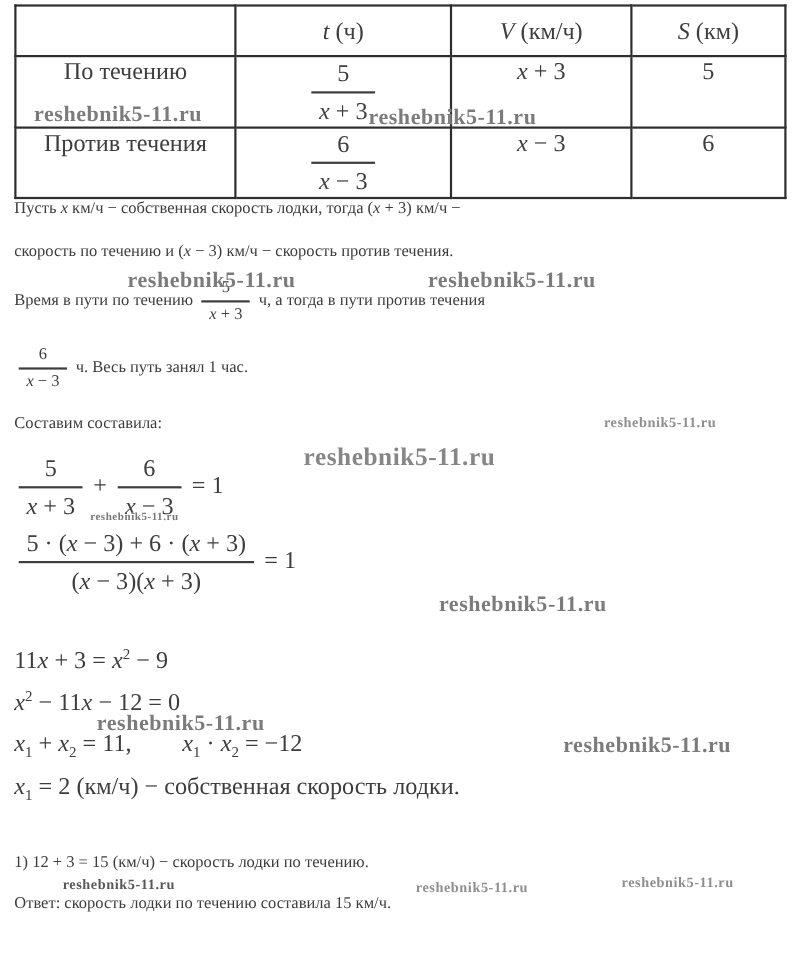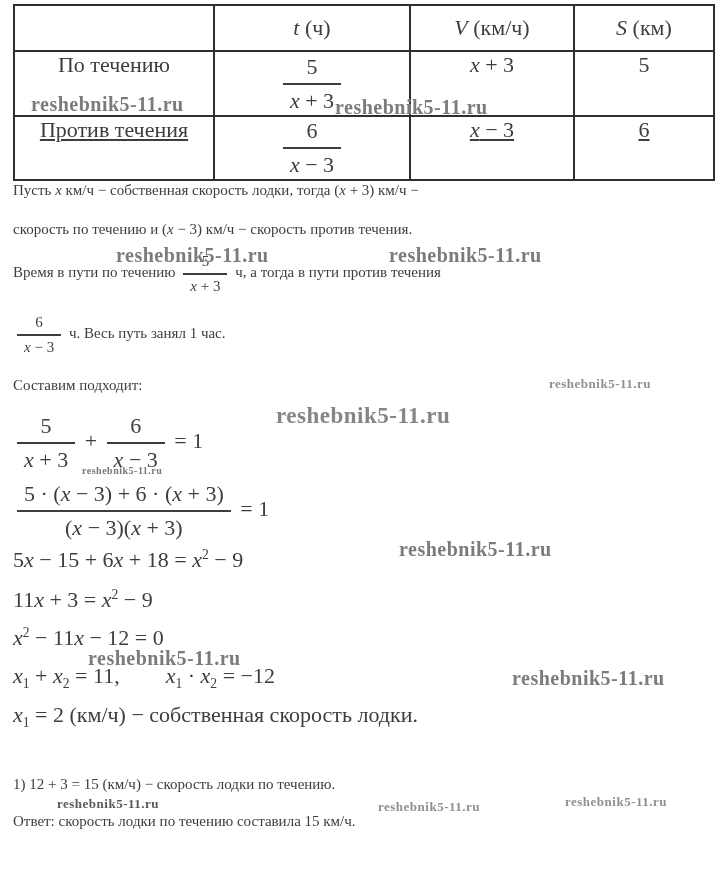--- a/index.html
+++ b/index.html
@@ -11,21 +11,21 @@
   table.data-table {
     position:absolute; left:13px; top:4px; width:700px;
     border-collapse:collapse; table-layout:fixed;
   }
   table.data-table th, table.data-table td {
     border:2px solid #2e2e2e; padding:0; font-weight:normal;
     font-size:22px; text-align:center; overflow:hidden;
   }
   tr.hdr-row   { height:46px; }
   tr.body-row1 { height:65px;margin-top:21px; }
-  tr.body-row2 { height:63px;text-decoration:underline; }
+  tr.body-row2 { height:63px; }
   td.lbl, td.val { vertical-align:top; padding-top:7px; }
   td.frc { vertical-align:middle; }
   
   .ln { position:absolute; left:13px; font-size:15px; white-space:nowrap; }
   .eq { font-size:22px; }
   .var { font-style:italic; }
   sup { font-size:0.62em; }
   sub { font-size:0.62em; }
   .gap { display:inline-block; width:46px; }
   
@@ -76,24 +76,23 @@
       <td class="val"><span class="var">x</span><span> − 3</span></td>
       <td class="val"><span>6</span></td>
     </tr>
   </tbody>
     </table>
 
   <div class="ln" style="top:182px"><span>Пусть </span><span class="var">x</span><span> км/ч − собственная скорость лодки, тогда (</span><span class="var">x</span><span> + 3) км/ч −</span></div>
   <div class="ln" style="top:221px"><span>скорость по течению и (</span><span class="var">x</span><span> − 3) км/ч − скорость против течения.</span></div>
   <div class="ln" style="top:252px"><span>Время в пути по течению </span><span class="frac"><span class="fnum"><span>5</span></span><span class="fden"><span class="var">x</span><span> + 3</span></span></span><span> ч, а тогда в пути против течения</span></div>
   <div class="ln" style="top:313px"><span class="frac"><span class="fnum"><span>6</span></span><span class="fden"><span class="var">x</span><span> − 3</span></span></span><span> ч. Весь путь занял 1 час.</span></div>
-  <div class="ln" style="top:377px"><span>Составим подходит:</span></div>
+  <div class="ln" style="top:377px"><span>Составим составила:</span></div>
   <div class="ln eq" style="top:412px"><span class="frac"><span class="fnum"><span>5</span></span><span class="fden"><span class="var">x</span><span> + 3</span></span></span><span> + </span><span class="frac"><span class="fnum"><span>6</span></span><span class="fden"><span class="var">x</span><span> − 3</span></span></span><span> = 1</span></div>
   <div class="ln eq" style="top:480px"><span class="frac"><span class="fnum"><span>5 · (</span><span class="var">x</span><span> − 3) + 6 · (</span><span class="var">x</span><span> + 3)</span></span><span class="fden"><span>(</span><span class="var">x</span><span> − 3)(</span><span class="var">x</span><span> + 3)</span></span></span><span> = 1</span></div>
-  <div class="ln eq" style="top:547px"><span>5</span><span class="var">x</span><span> − 15 + 6</span><span class="var">x</span><span> + 18 = </span><span class="var">x</span><sup>2</sup><span> − 9</span></div>
   <div class="ln eq" style="top:587px"><span>11</span><span class="var">x</span><span> + 3 = </span><span class="var">x</span><sup>2</sup><span> − 9</span></div>
   <div class="ln eq" style="top:625px"><span class="var">x</span><sup>2</sup><span> − 11</span><span class="var">x</span><span> − 12 = 0</span></div>
   <div class="ln eq" style="top:663px"><span class="var">x</span><sub>1</sub><span> + </span><span class="var">x</span><sub>2</sub><span> = 11,</span><span class="gap"></span><span class="var">x</span><sub>1</sub><span> · </span><span class="var">x</span><sub>2</sub><span> = −12</span></div>
   <div class="ln eq" style="top:702px"><span class="var">x</span><sub>1</sub><span> = 2 (км/ч) − собственная скорость лодки.</span></div>
   <div class="ln" style="top:776px"><span>1) 12 + 3 = 15 (км/ч) − скорость лодки по течению.</span></div>
   <div class="ln" style="top:813px"><span>Ответ: скорость лодки по течению составила 15 км/ч.</span></div>
 
   <div id="wm-layer">
       <div class="wm wm-lg" style="left: 31px; top: 93px;">reshebnik5-11.ru</div>
       <div class="wm wm-lg" style="left: 335px; top: 96px;">reshebnik5-11.ru</div>

